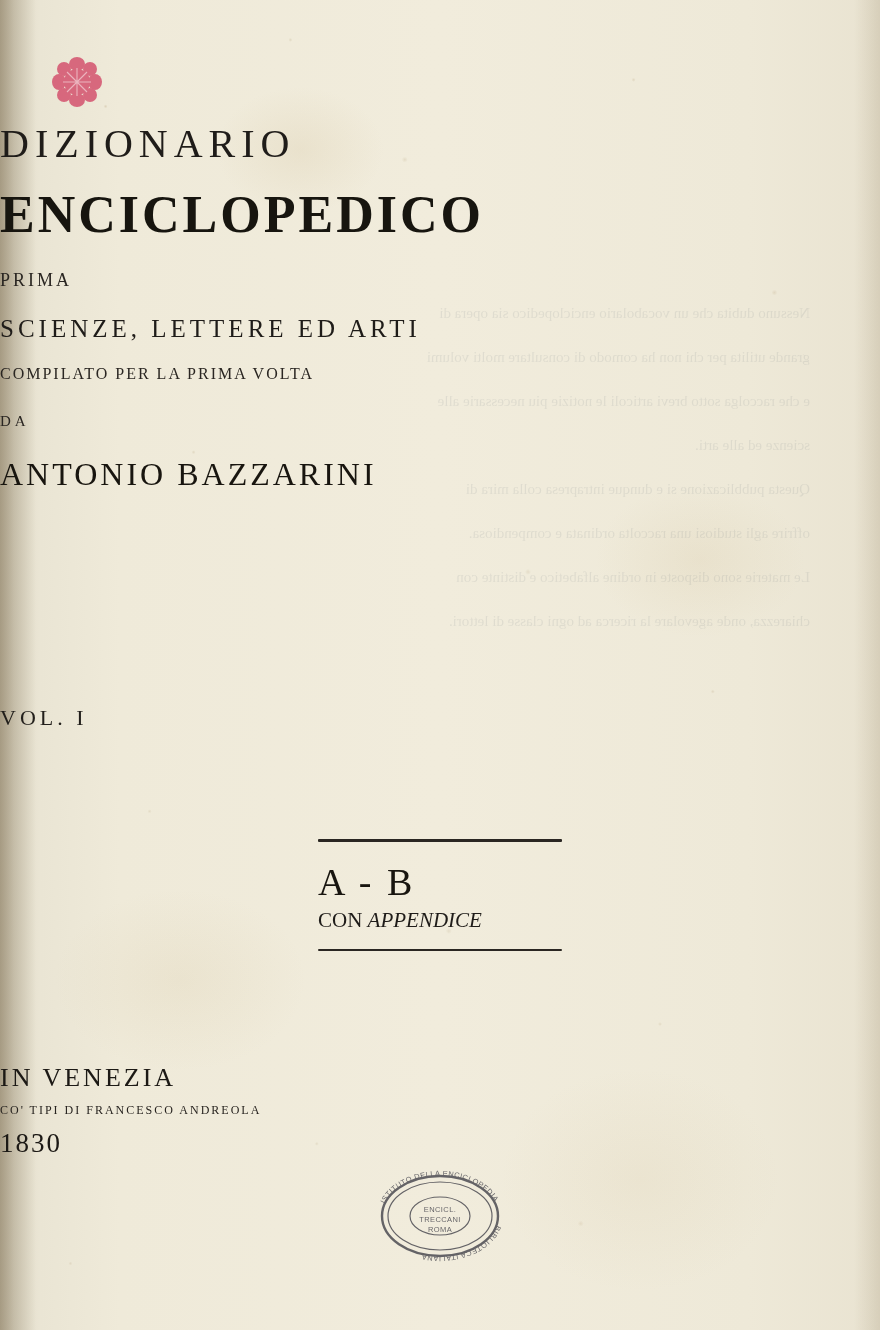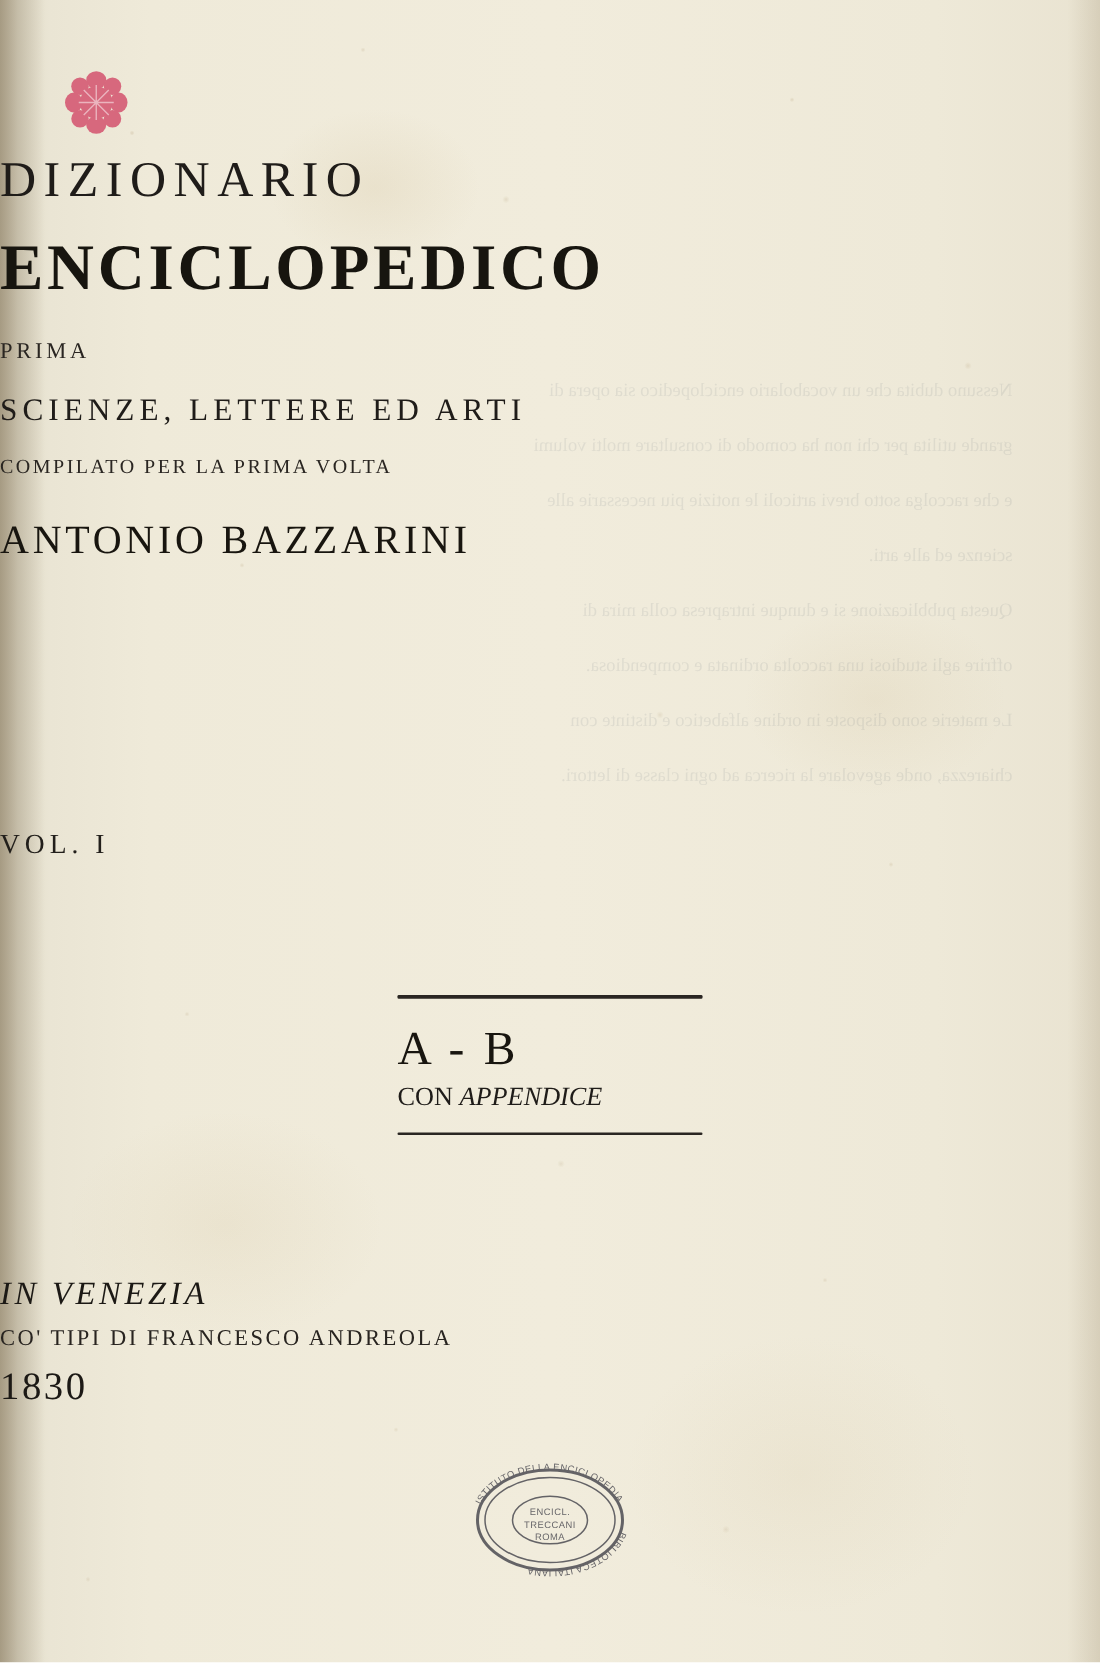--- a/index.html
+++ b/index.html
@@ -144,30 +144,29 @@
   }
   .t-appendice i { font-style: italic; }
   .imprint {
     margin-top: 112px;
   }
   .t-city {
     font-size: 26px;
     letter-spacing: 3px;
     margin: 0 0 10px 0;
     color: #1c1915;
-    font-style: italic;
   }
   .t-printer {
-    font-size: 18px;
+    font-size: 12px;
     letter-spacing: 2px;
     margin: 0 16px 10px 0;
     color: #282420;
   }
   .t-year {
-    font-size: 31px;
+    font-size: 27px;
     letter-spacing: 2px;
     margin: 0;
     color: #1c1915;
   }
   
   .rosette {
     position: absolute;
     left: 48px;
     top: 54px;
     width: 58px;
@@ -244,20 +243,21 @@
       <path d="M29 14 L29 42 M15 28 L43 28 M19 18 L39 38 M39 18 L19 38"></path>
     </g>
   </svg>
 
   <div class="content">
     <h1 class="t-main">DIZIONARIO</h1>
     <h1 class="t-big">ENCICLOPEDICO</h1>
     <div class="t-small-caps">PRIMA</div>
     <div class="t-subject">SCIENZE, LETTERE ED ARTI</div>
     <div class="t-compiled">COMPILATO PER LA PRIMA VOLTA</div>
+    <div class="t-da">DA</div>
     <div class="t-author">ANTONIO BAZZARINI</div>
 
     <div class="t-vol">VOL. I</div>
 
     <div class="rule-block">
       <div class="rule"></div>
       <div class="t-range">A - B</div>
       <div class="t-appendice"><span>CON </span><i>APPENDICE</i></div>
       <div class="rule thin"></div>
     </div>

